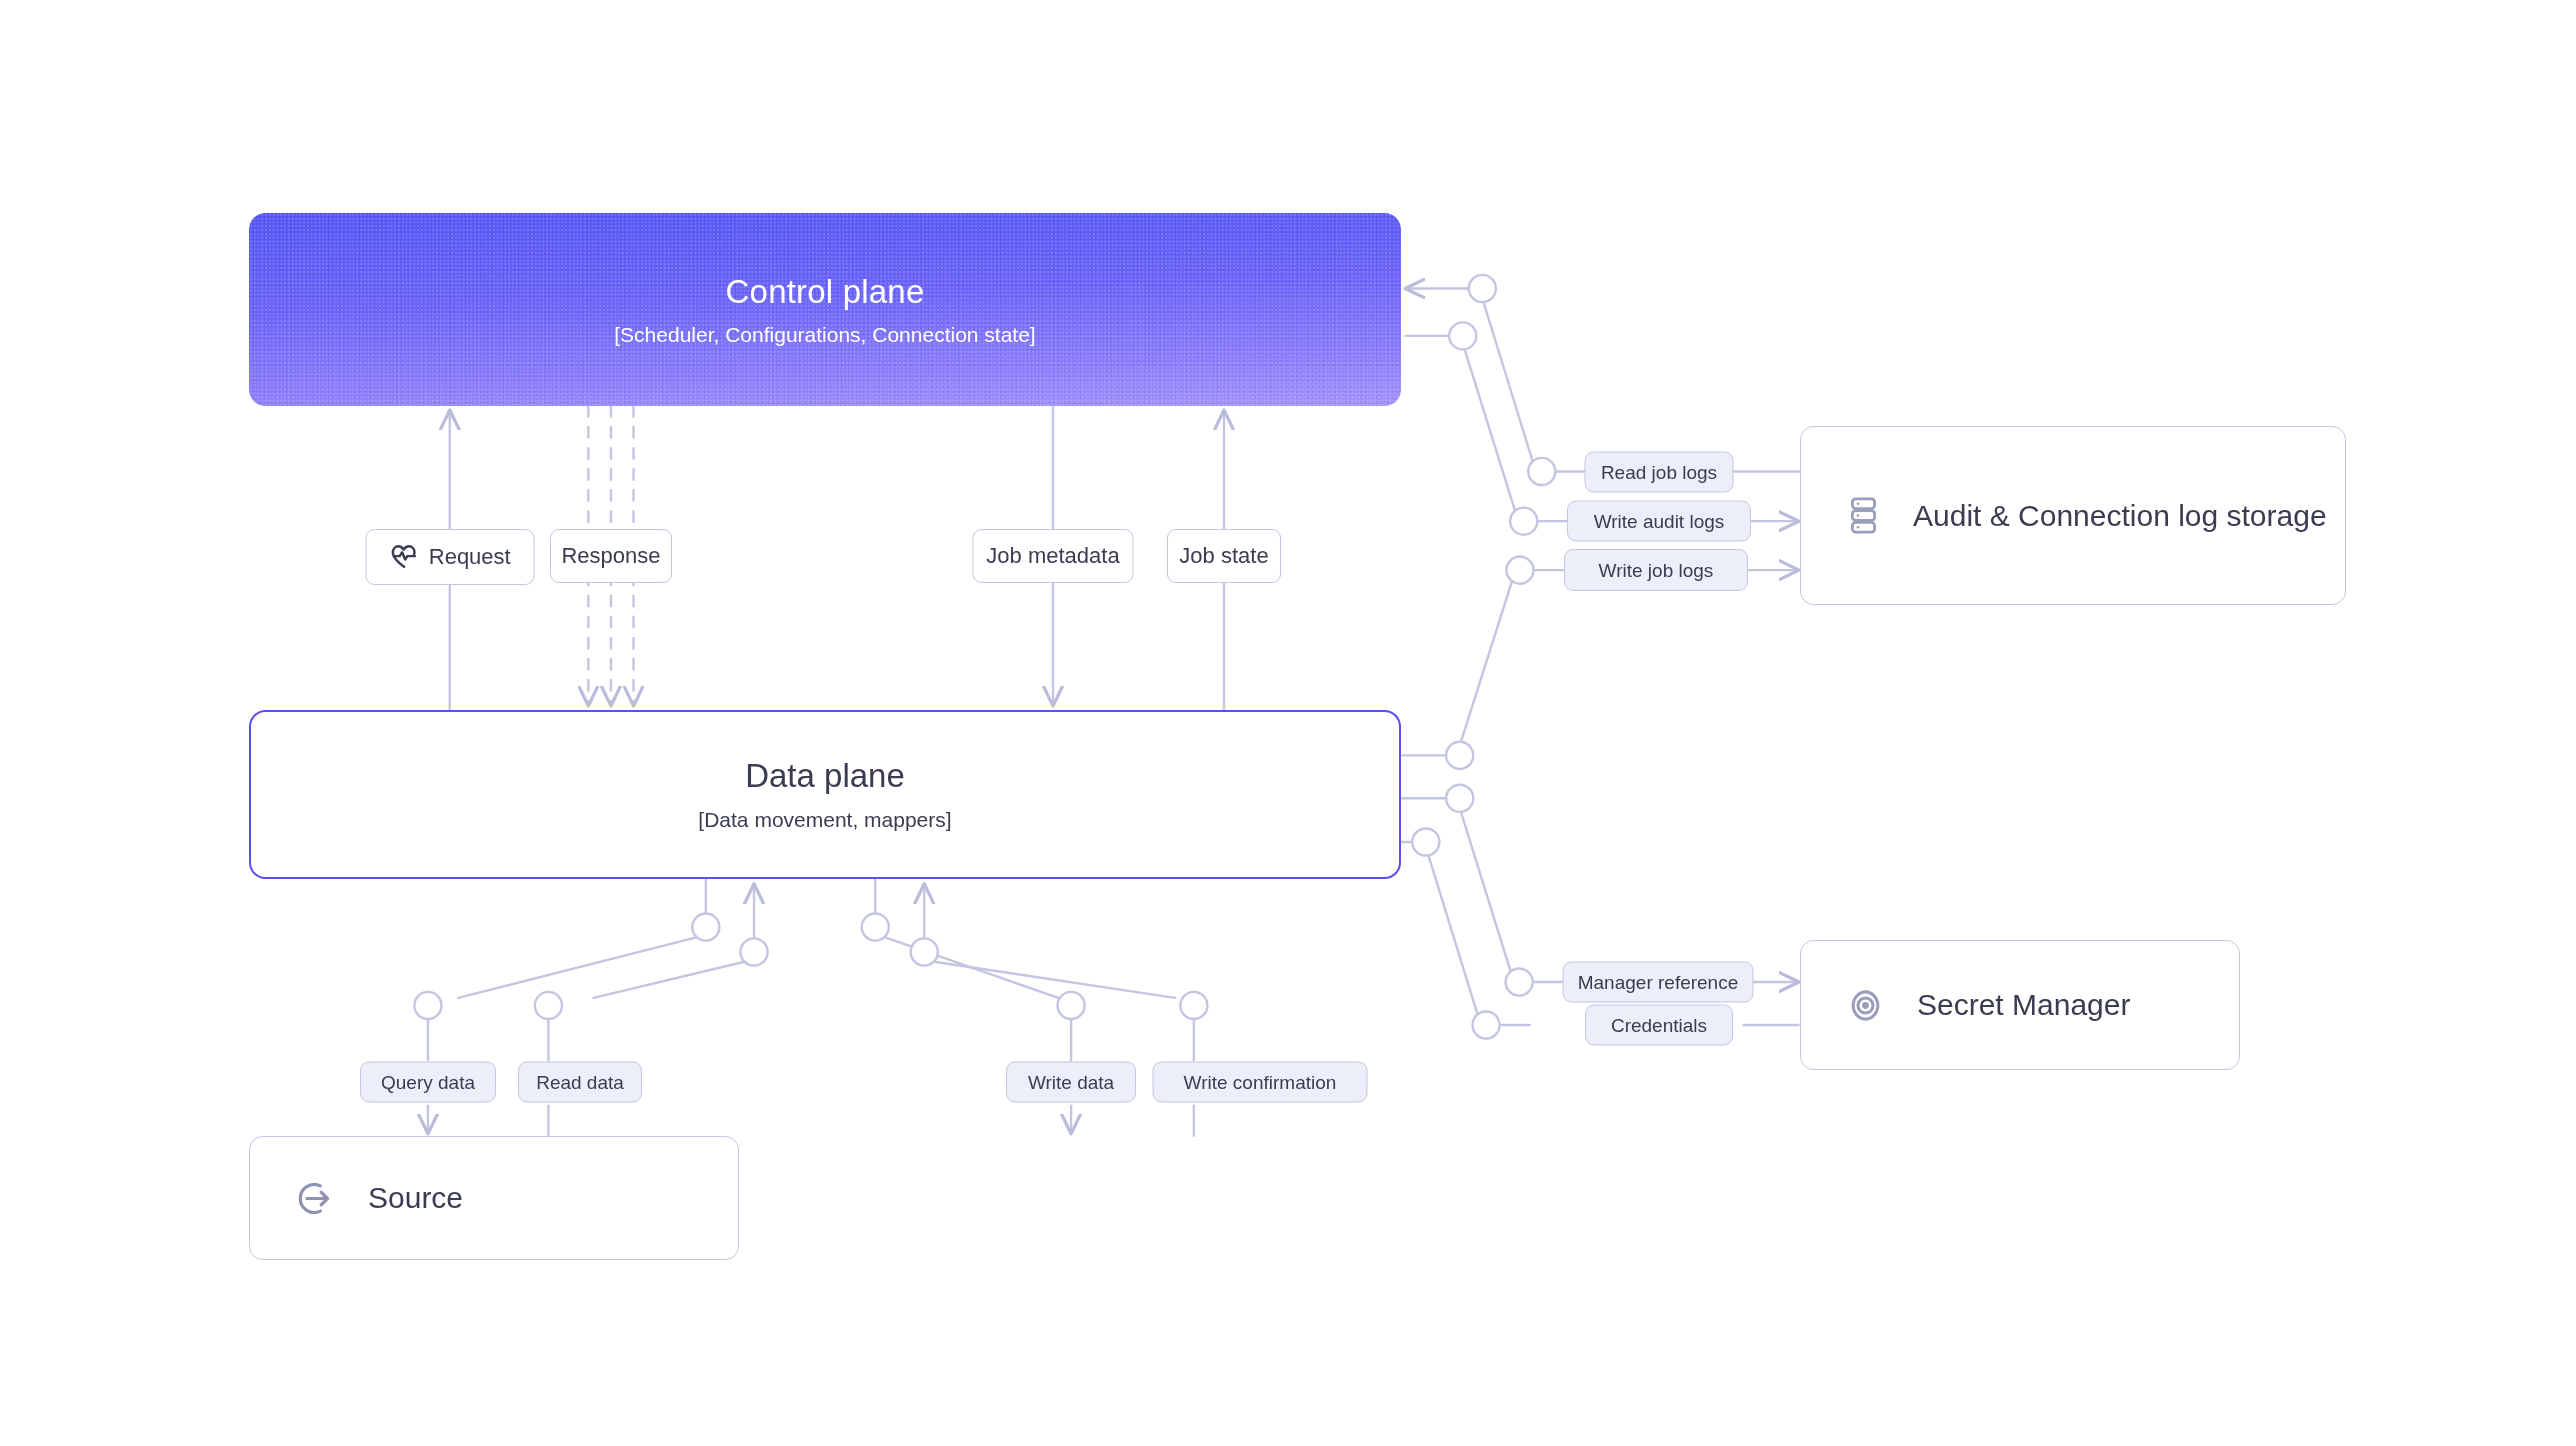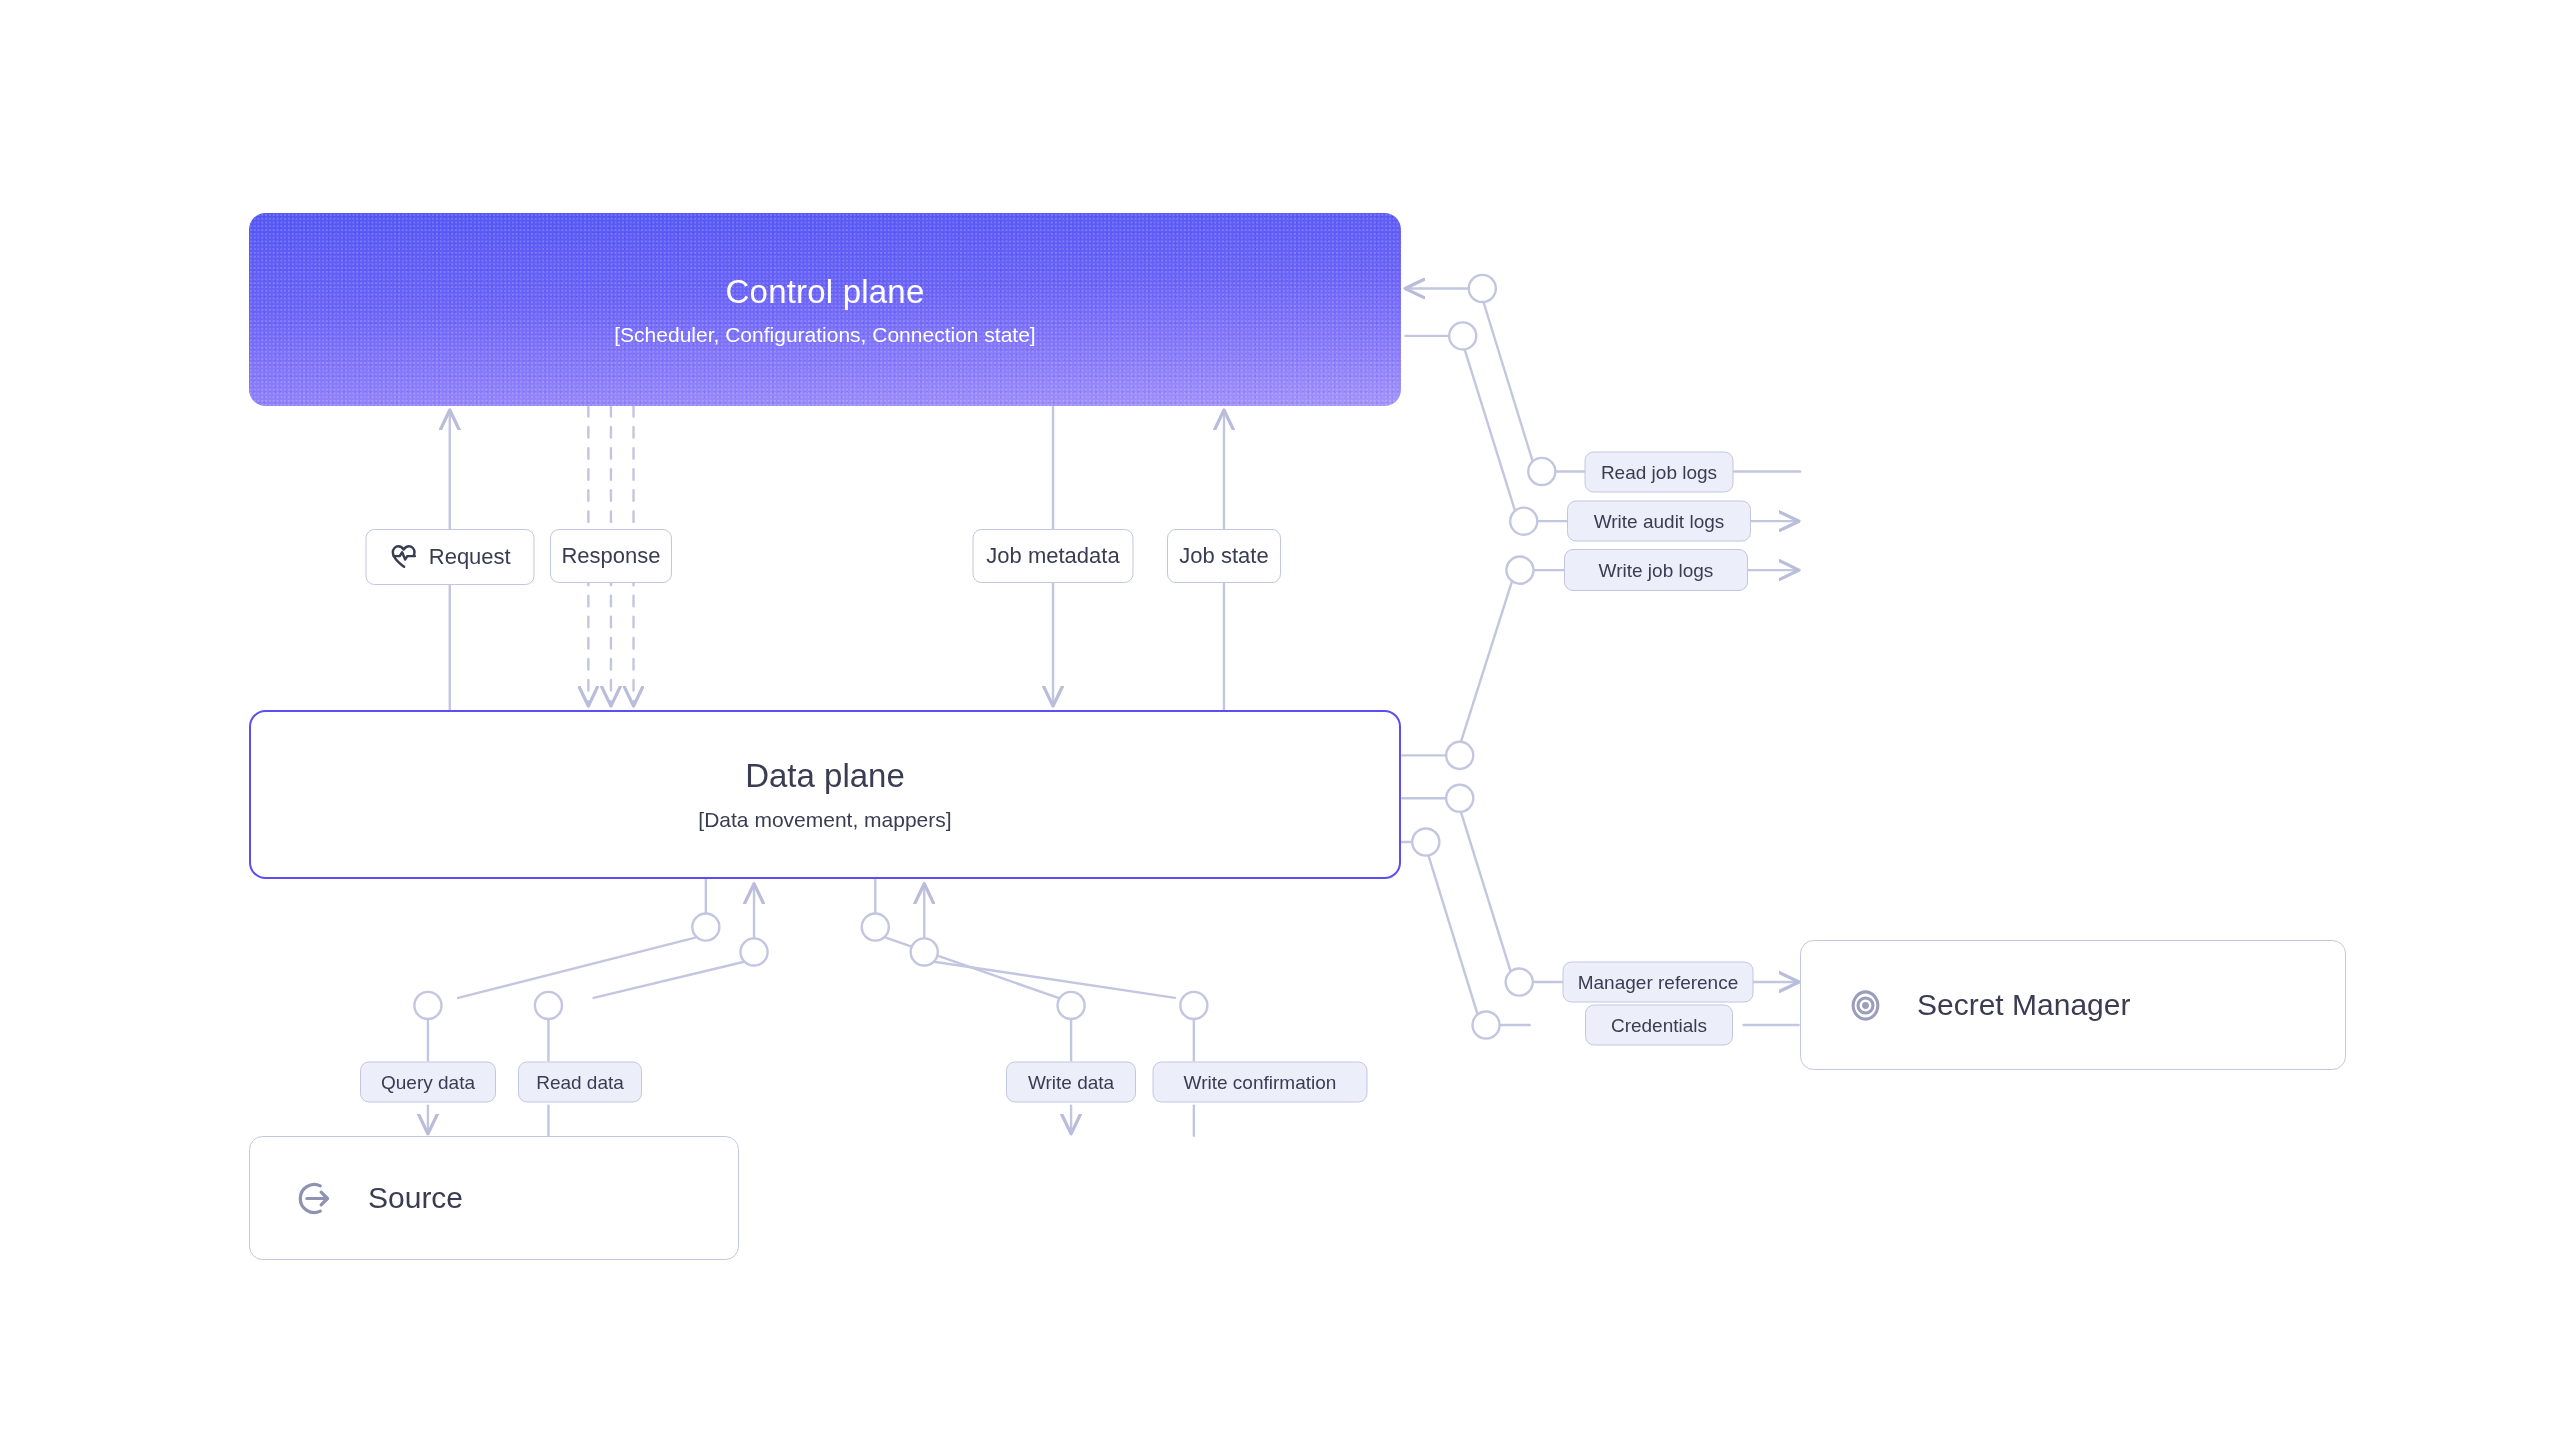--- a/index.html
+++ b/index.html
@@ -45,21 +45,21 @@
   .card{
     position:absolute;box-sizing:border-box;
     background:#fff;border:1.5px solid #c3c6e0;border-radius:13.6px;
     display:flex;align-items:center;color:#3a3d52;
   }
   .card .card-ico{flex:0 0 auto;display:flex;align-items:center;justify-content:center;}
   .card .card-label{font-size:30px;line-height:1.17;font-weight:400;}
 
   #audit-card{left:1800px;top:426px;width:546px;height:179px;padding-left:45px;}
   #audit-card .card-label{margin-left:32px;}
-  #secret-card{left:1800px;top:940px;width:546px;height:130px;padding-left:45px;}
+  #secret-card{left:1800px;top:940px;width:440px;height:130px;padding-left:45px;}
   #secret-card .card-label{margin-left:32px;}
   #source-card{left:249px;top:1136px;width:490px;height:124px;padding-left:44px;}
   #source-card .card-label{margin-left:33px;}
   #dest-card{left:904px;top:1136px;width:490px;height:140px;padding-left:44px;}
   #dest-card .card-label{margin-left:33px;}
 
   
   .chip{
     position:absolute;box-sizing:border-box;
     border:1.5px solid #c3c6e0;border-radius:9px;
@@ -170,20 +170,33 @@
   <div class="plane" id="control-plane">
     <div class="pl-title">Control plane</div>
     <div class="pl-sub">[Scheduler, Configurations, Connection state]</div>
   </div>
 
   <div class="plane" id="data-plane">
     <div class="pl-title">Data plane</div>
     <div class="pl-sub">[Data movement, mappers]</div>
   </div>
 
+  <div class="card" id="audit-card">
+    <span class="card-ico">
+      <svg width="35" height="39" viewBox="0 0 24 28" fill="none" stroke="#9a9eba" stroke-width="2" stroke-linecap="round" stroke-linejoin="round">
+        <rect x="4" y="2" width="16" height="7" rx="2.4"></rect>
+        <rect x="4" y="10.5" width="16" height="7" rx="2.4"></rect>
+        <rect x="4" y="19" width="16" height="7" rx="2.4"></rect>
+        <circle cx="8" cy="5.5" r="0.9" fill="#9a9eba" stroke="none"></circle>
+        <circle cx="8" cy="14" r="0.9" fill="#9a9eba" stroke="none"></circle>
+        <circle cx="8" cy="22.5" r="0.9" fill="#9a9eba" stroke="none"></circle>
+      </svg>
+    </span>
+    <span class="card-label">Audit &amp; Connection log storage</span>
+  </div>
 
   <div class="card" id="secret-card">
     <span class="card-ico">
       <svg width="39" height="39" viewBox="0 0 24 24" fill="none" stroke="#9a9eba" stroke-width="1.9" stroke-linecap="round" stroke-linejoin="round">
         <path d="M12 3.6 C16.2 3.6 19.6 7.6 19.6 12 C19.6 16.4 16.2 20.4 12 20.4
                  C7.8 20.4 4.4 16.4 4.4 12 C4.4 7.6 7.8 3.6 12 3.6 Z"></path>
         <circle cx="12" cy="12" r="4.6"></circle>
         <circle cx="12" cy="12" r="2.1" fill="#9a9eba" stroke="none"></circle>
       </svg>
     </span>

